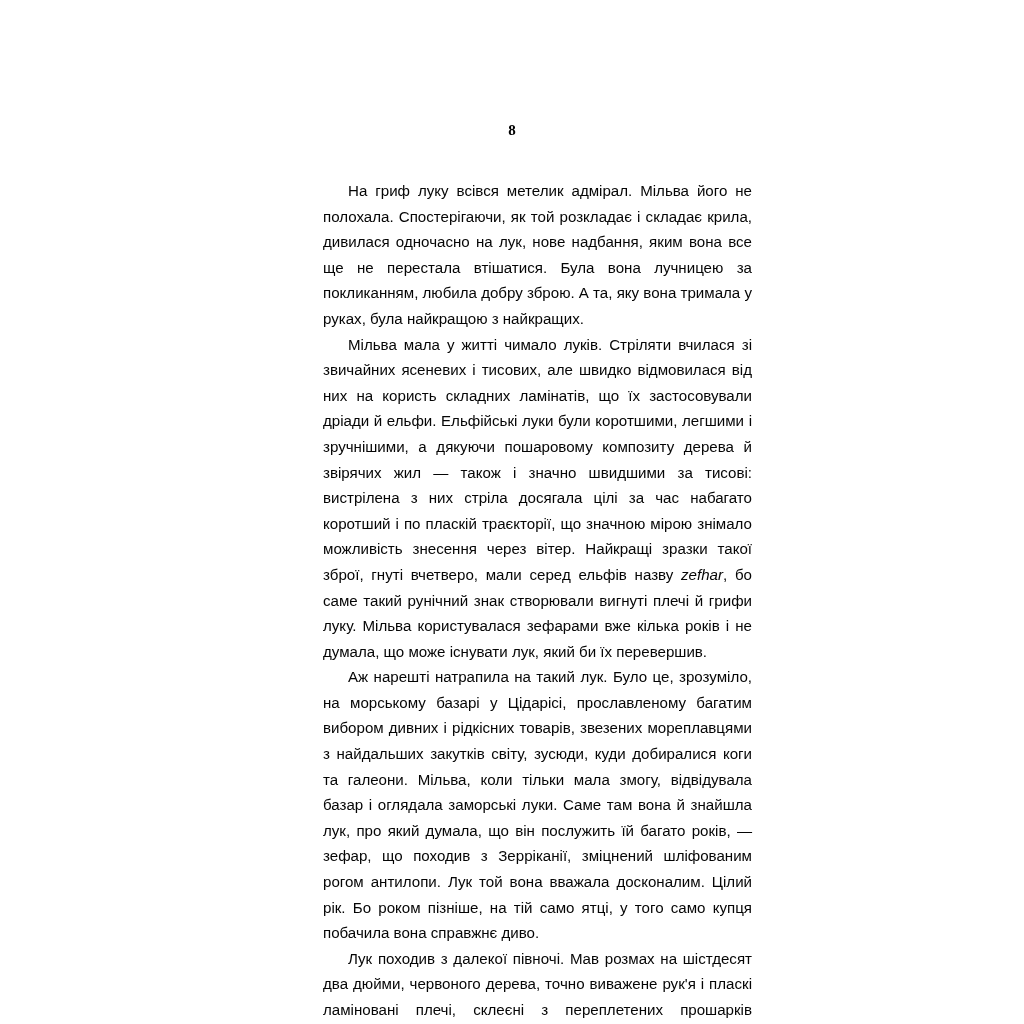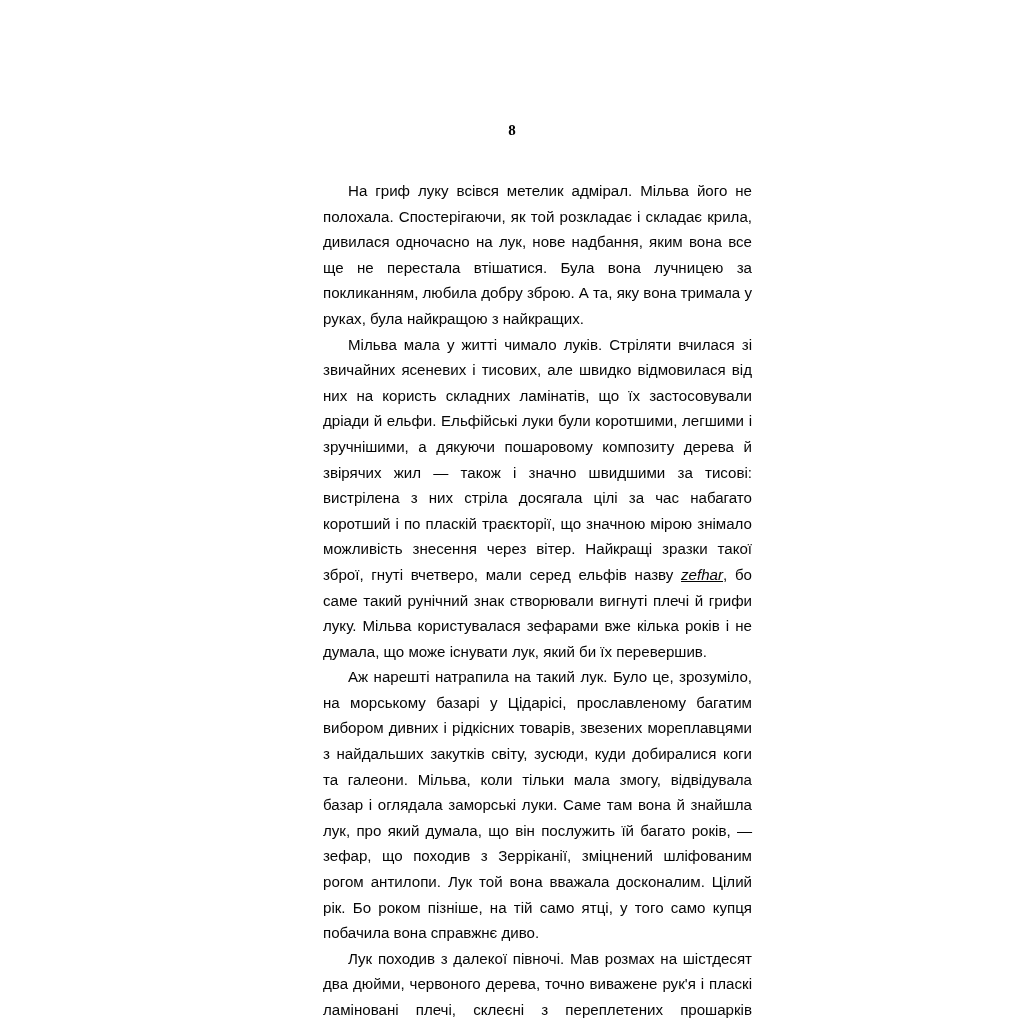--- a/index.html
+++ b/index.html
@@ -43,21 +43,20 @@
     text-justify: inter-word;
     hyphens: manual;
     color: #050505;
   }
   .text-column p {
     margin: 0;
     text-indent: 25px;
   }
   em.term {
     font-style: italic;
-    text-decoration: underline;
   }
 </style>
 </head>
 <body>
 
 <div class="page">
 
   <div class="page-number">8</div>
 
   <div class="text-column">

